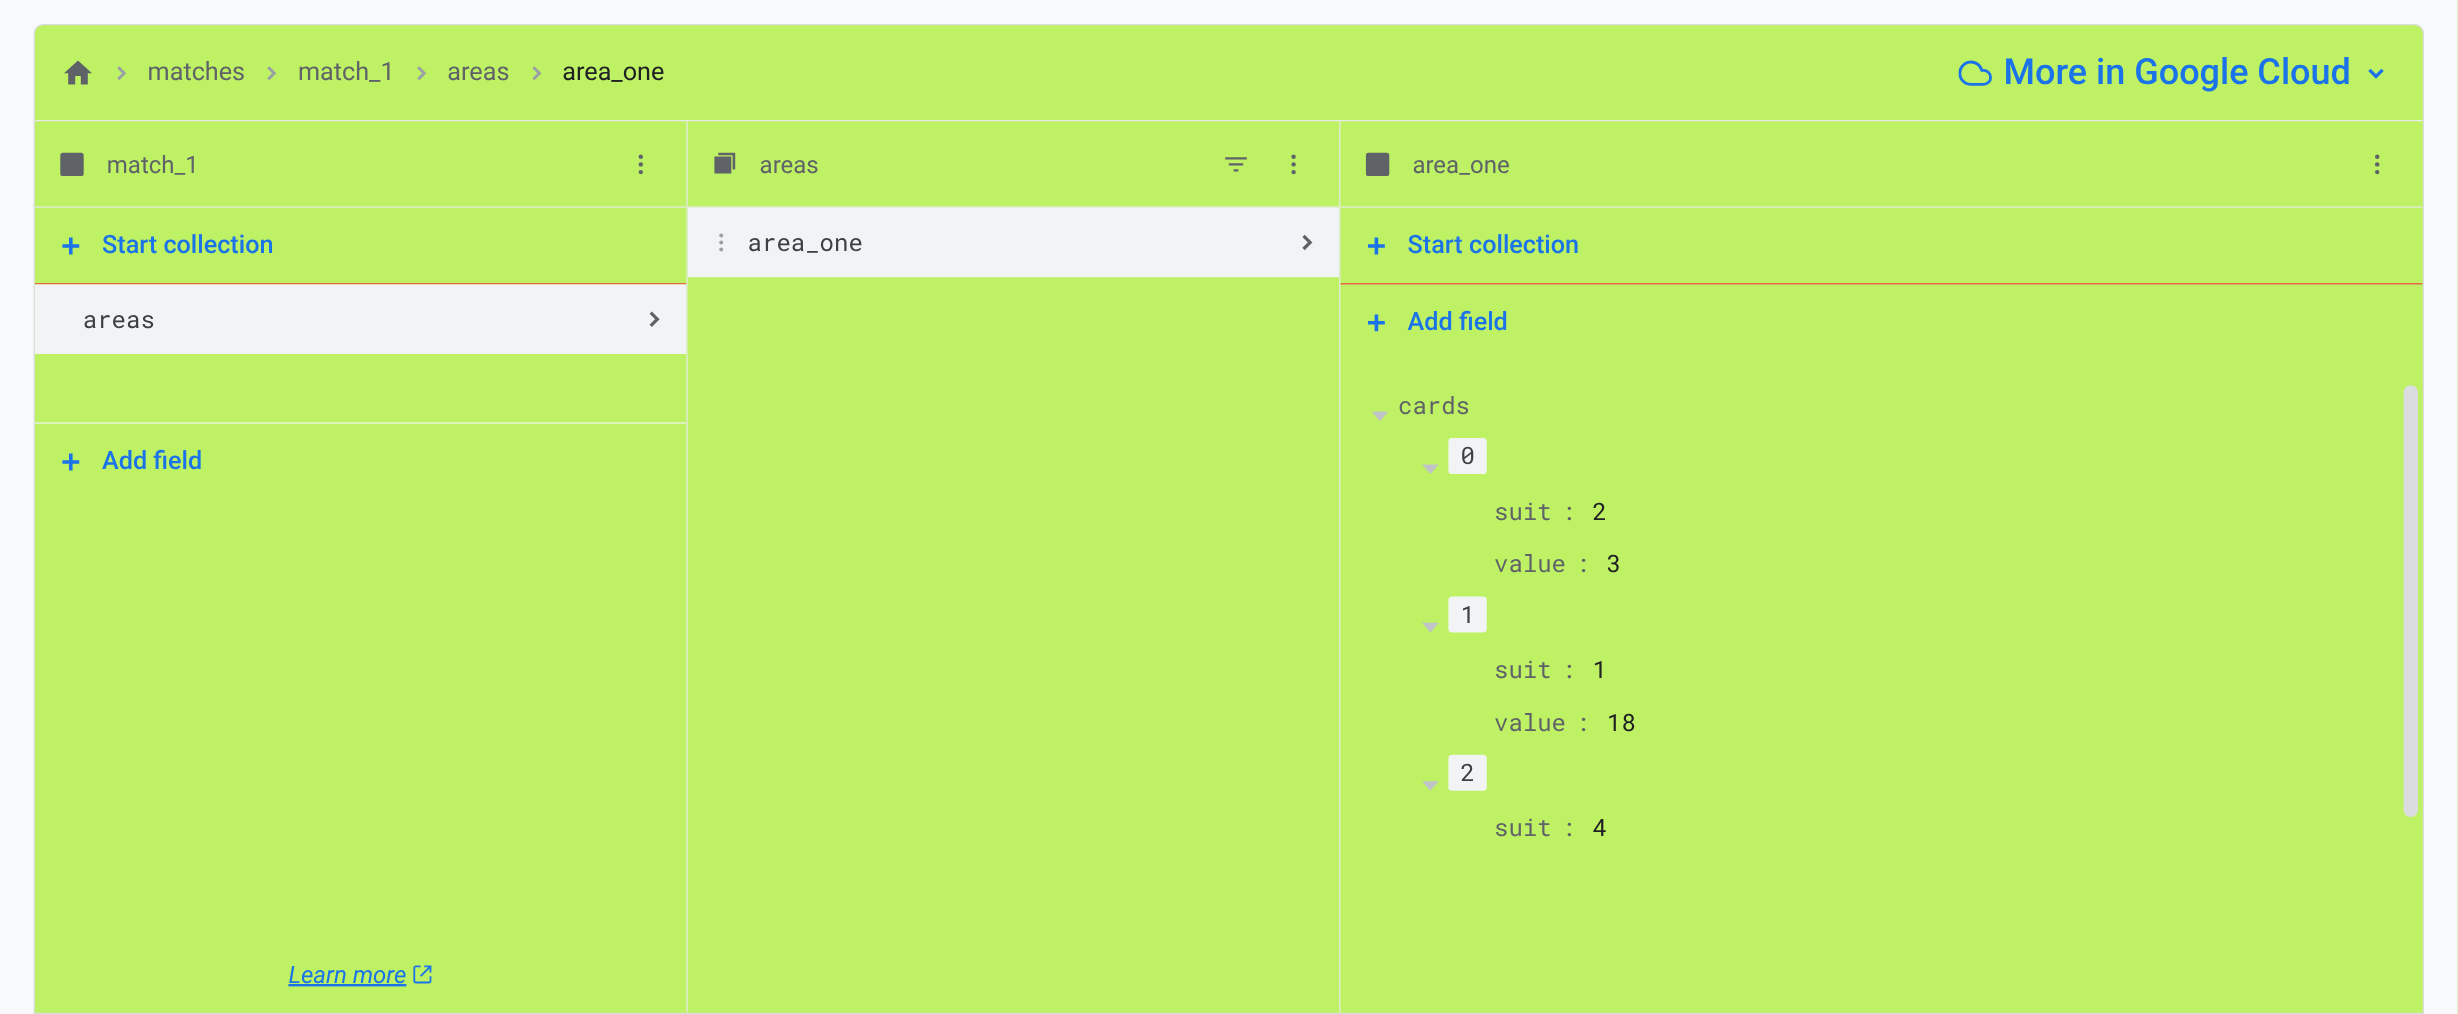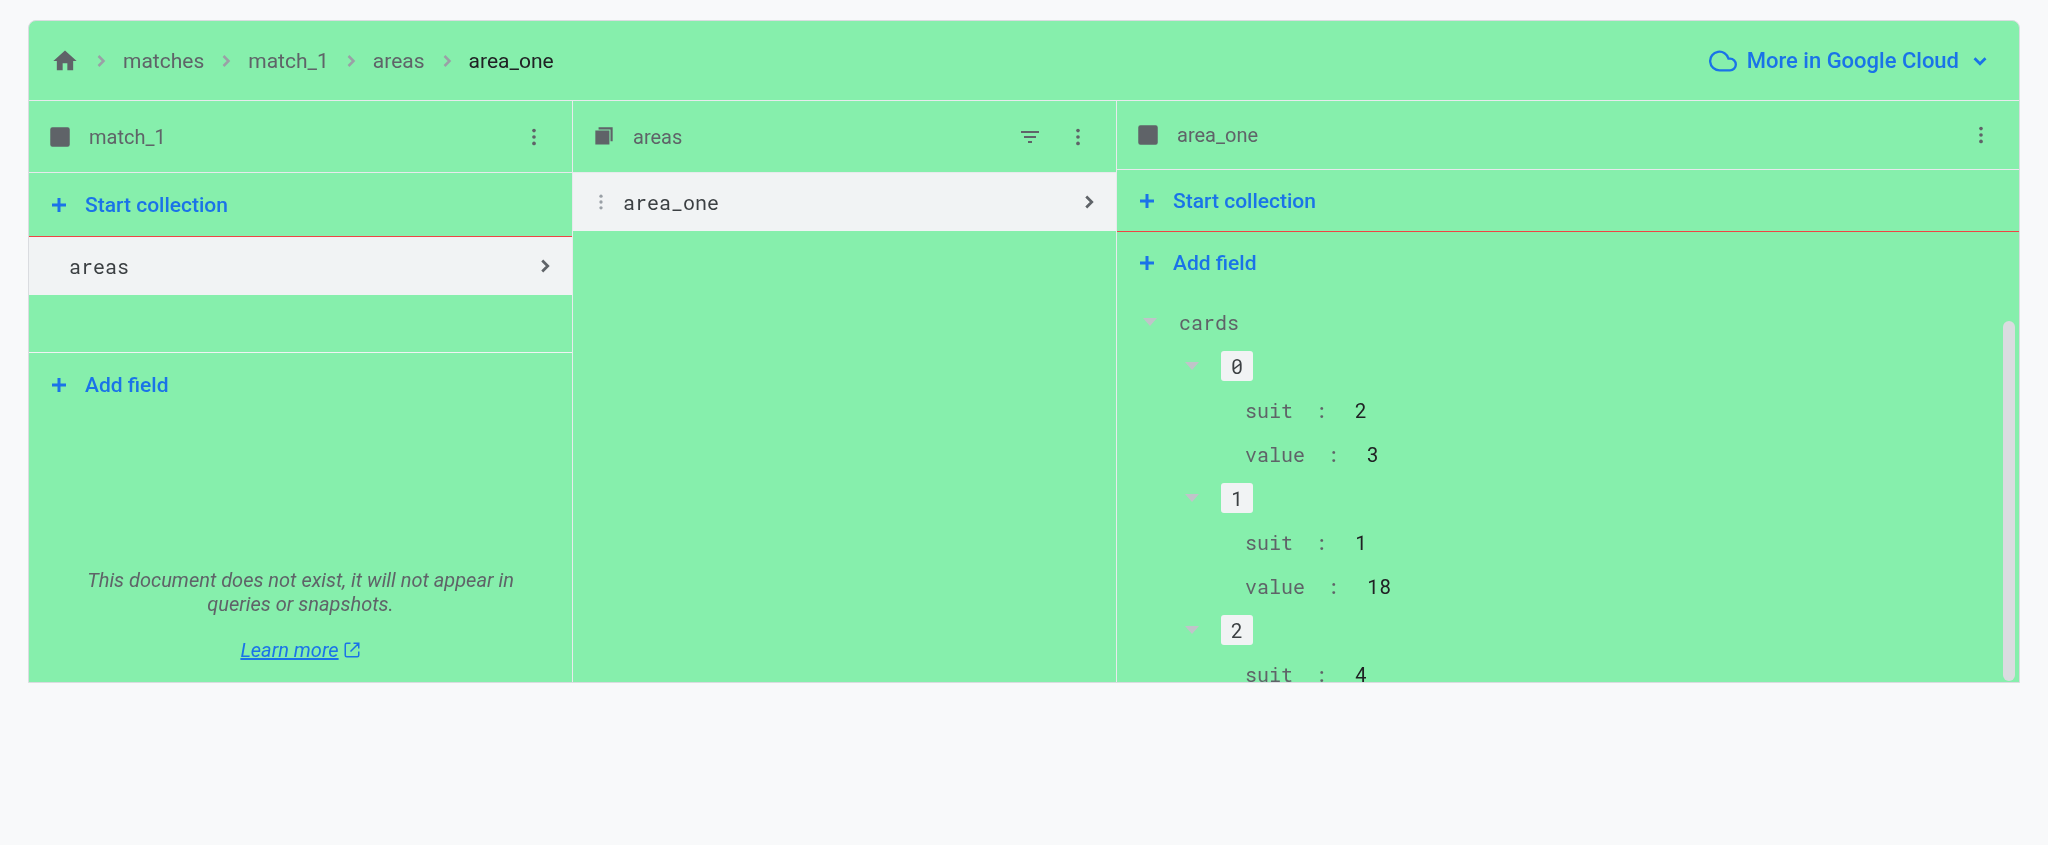--- a/index.html
+++ b/index.html
@@ -4,24 +4,24 @@
 <style>
   * { box-sizing: border-box; margin: 0; padding: 0; }
   body {
     font-family: -apple-system, BlinkMacSystemFont, "Segoe UI", Roboto, Arial, sans-serif;
     background: #f8f9fa;
     width: 2048px;
     height: 845px;
     padding: 20px 28px 0 28px;
   }
   .panel {
-    background: #86efac;
+    background: #bef264;
     border: 1px solid #dadce0;
     border-radius: 8px 8px 0 0;
-    height: 663px;
+    height: 825px;
     display: flex;
     flex-direction: column;
     overflow: hidden;
   }
   .topbar {
     display: flex;
     align-items: center;
     justify-content: space-between;
     padding: 0 28px 0 22px;
     height: 80px;
@@ -36,21 +36,21 @@
   }
   .breadcrumb .crumb { color: #5f6368; cursor: pointer; }
   .breadcrumb .crumb.current { color: #202124; }
   .breadcrumb .sep { color: #9aa0a6; }
   .home-icon { color: #5f6368; display:flex; align-items:center; }
   .more-cloud {
     display: flex;
     align-items: center;
     gap: 10px;
     color: #1a73e8;
-    font-size: 22px;
+    font-size: 30px;
     font-weight: 500;
     cursor: pointer;
   }
   .columns {
     flex: 1;
     display: flex;
     overflow: hidden;
   }
   .col {
     border-right: 1px solid #e8eaed;
@@ -119,23 +119,23 @@
   }
   .spacer-row { height: 58px; border-bottom: 1px solid #f1f3f4; }
   .tree {
     padding: 6px 0 0 0;
     font-family: "Roboto Mono", ui-monospace, Menlo, Consolas, monospace;
     font-size: 20px;
     color:#5f6368;
     overflow-y:auto;
   }
   .tree-row {
-    display:flex; align-items:center;
+    display:flex; align-items:flex-end;
     height: 44px;
-    gap: 22px;
+    gap: 8px;
     padding-right: 16px;
   }
   .tri {
     width: 0; height: 0;
     border-left: 7px solid transparent;
     border-right: 7px solid transparent;
     border-top: 8px solid #c0c4c9;
   }
   .idx-badge {
     background:#f1f3f4;
@@ -244,21 +244,20 @@
         </span>
       </div>
       <div class="spacer-row"></div>
       <div class="action-row" style="border-bottom:none">
         <svg width="24" height="24" viewBox="0 0 24 24" fill="none" stroke="#1a73e8" stroke-width="3">
             <path d="M12 5v14M5 12h14"></path>
           </svg>
         <span>Add field</span>
       </div>
       <div class="col1-bottom">
-        <div>This document does not exist, it will not appear in queries or snapshots.</div>
         <span class="learn-link">
           <span>Learn more</span>
           <svg width="18" height="18" viewBox="0 0 24 24" fill="none" stroke="#1a73e8" stroke-width="2">
               <path d="M14 3h7v7M10 14L21 3M21 14v5a2 2 0 0 1-2 2H5a2 2 0 0 1-2-2V5a2 2 0 0 1 2-2h5"></path>
             </svg>
         </span>
       </div>
     </div>
 
     <div class="col col2">

